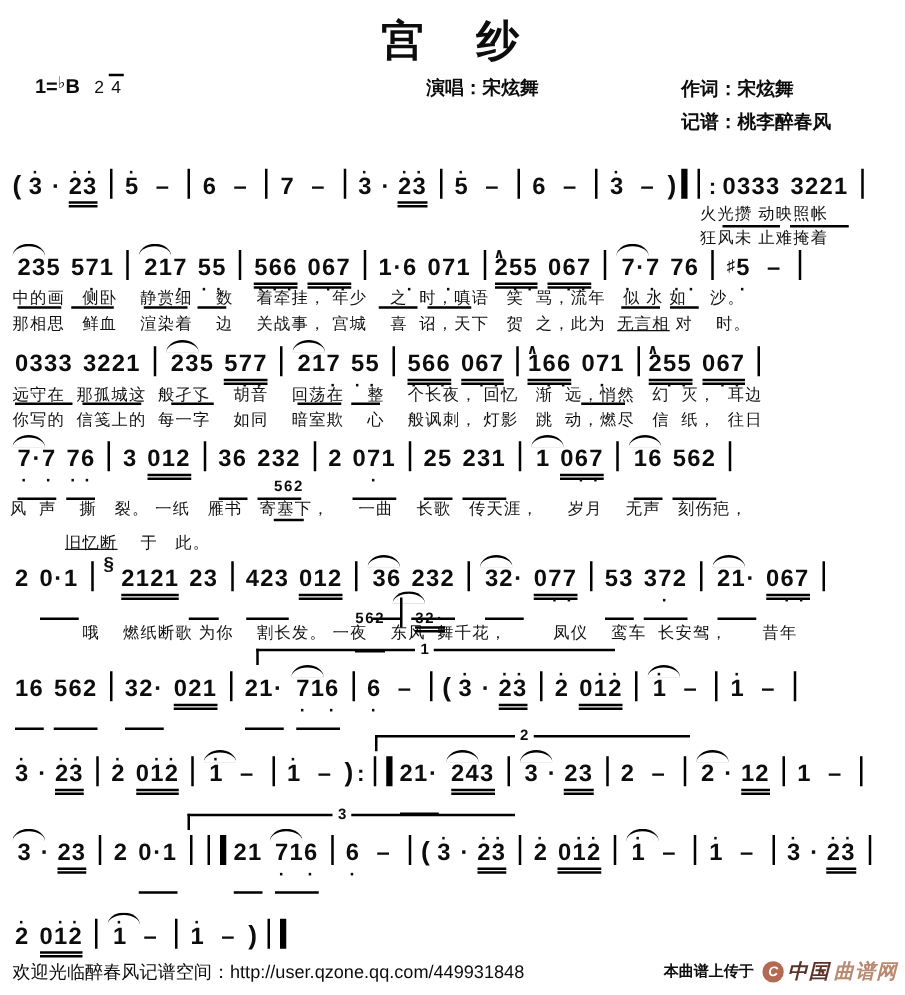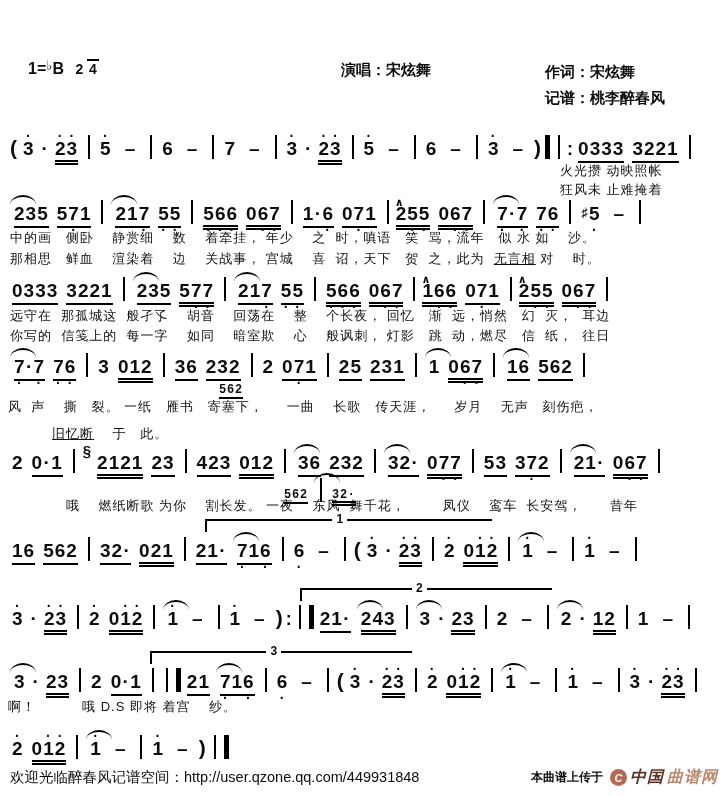--- a/index.html
+++ b/index.html
@@ -5,30 +5,30 @@
   html,body{margin:0;padding:0;background:#ffffff;}
   .sheet{position:relative;width:724px;height:796px;background:#fff;color:#0d0d0d;
          font-family:"Liberation Sans","DejaVu Sans",sans-serif;overflow:hidden;}
 
   
   .title{position:absolute;top:10px;left:0;right:0;text-align:center;
          font-size:34px;font-weight:bold;letter-spacing:4px;}
   .keytime{position:absolute;left:28px;top:58px;font-size:16px;font-weight:bold;white-space:nowrap;}
   .keytime .flat{font-size:13px;vertical-align:4px;}
   .ts{display:inline-block;vertical-align:middle;margin-left:7px;text-align:right;
-      font-size:14px;line-height:1.05;font-weight:bold;}
+      font-size:14px;line-height:1.05;font-weight:normal;}
   .ts .tsb{border-top:2px solid #000;padding:0 2px;}
   .performer{position:absolute;top:61px;left:341px;font-size:15px;font-weight:bold;}
   .credits{position:absolute;top:59px;left:545px;font-size:15px;font-weight:bold;line-height:26px;}
   .credits div{white-space:nowrap;}
 
   
   .nline{position:absolute;left:8px;white-space:nowrap;font-size:19px;font-weight:bold;}
   .grp{display:inline-block;margin:0 4px;letter-spacing:1px;}
-  .b1{border-bottom:2px solid #000;padding-bottom:1px;}
+  .b1{border-bottom:2px solid #000;padding-bottom:19px;}
   .b2{border-bottom:5px double #000;}
   .nt{position:relative;display:inline-block;min-width:8px;text-align:center;}
   .nt[data-hi]::before{content:"·";position:absolute;top:-0.62em;left:0;right:0;
        font-size:14px;line-height:1;text-align:center;font-weight:bold;}
   .nt[data-lo]::after{content:"·";position:absolute;bottom:-0.85em;left:0;right:0;
        font-size:14px;line-height:1;text-align:center;font-weight:bold;}
   .acc{font-size:13px;vertical-align:3px;min-width:6px;}
   .bar{display:inline-block;width:2px;height:24px;background:#000;margin:0 6px;vertical-align:-4px;}
   .bar.thick{width:5px;margin:0 2px;}
   .rpt{font-weight:bold;font-size:18px;margin:0 1px;}
@@ -57,20 +57,21 @@
   .upload-note{font-size:12px;font-weight:bold;margin-right:4px;}
   .logo-mark{width:17px;height:17px;border-radius:50%;display:inline-flex;align-items:center;
              justify-content:center;color:#fff;font-size:11px;font-weight:bold;font-style:italic;}
   .site-dark,.site-light{font-style:italic;font-weight:bold;font-size:16px;letter-spacing:1px;}
 </style>
 </head>
 <body>
 
 <div class="sheet" id="sheet">
 
+  <div class="title">宫　纱</div>
 
   <div class="keytime">
     <span>1=</span><span class="flat">♭</span><span>B</span>
     <span class="ts">
       <span>2</span>
       <span class="tsb">4</span>
     </span>
   </div>
 
   <div class="performer">演唱：宋炫舞</div>
@@ -99,21 +100,20 @@
     <div class="lyr" style="top: 307px; left: 10px;"><span>远守在  那孤城这  般孑孓    胡音    回荡在    整    个长夜， 回忆   渐  远，悄然   幻  灭，  耳边</span></div>
     <div class="lyr" style="top: 327px; left: 10px;"><span>你写的  信笺上的  每一字    如同    暗室欺    心    般讽刺， 灯影   跳  动，燃尽   信  纸，  往日</span></div>
     <div class="nline" style="top: 353px;"><span class="arc"></span><span class="grp b1"><span class="nt" data-lo="1">7</span><span class="nt">·</span><span class="nt" data-lo="1">7</span></span><span class="grp b1"><span class="nt" data-lo="1">7</span><span class="nt" data-lo="1">6</span></span><span class="bar"></span><span class="grp"><span class="nt">3</span></span><span class="grp b2"><span class="nt">0</span><span class="nt">1</span><span class="nt">2</span></span><span class="bar"></span><span class="grp b1"><span class="nt">3</span><span class="nt">6</span></span><span class="grp b1"><span class="nt">2</span><span class="nt">3</span><span class="nt">2</span></span><span class="bar"></span><span class="grp"><span class="nt">2</span></span><span class="grp b1"><span class="nt">0</span><span class="nt" data-lo="1">7</span><span class="nt">1</span></span><span class="bar"></span><span class="grp b1"><span class="nt">2</span><span class="nt">5</span></span><span class="grp b1"><span class="nt">2</span><span class="nt">3</span><span class="nt">1</span></span><span class="bar"></span><span class="arc"></span><span class="grp"><span class="nt">1</span></span><span class="grp b2"><span class="nt">0</span><span class="nt" data-lo="1">6</span><span class="nt" data-lo="1">7</span></span><span class="bar"></span><span class="arc"></span><span class="grp b1"><span class="nt">1</span><span class="nt">6</span></span><span class="grp b1"><span class="nt">5</span><span class="nt">6</span><span class="nt">2</span></span><span class="bar"></span></div>
     <div class="lyr" style="top: 398px; left: 8px;"><span>风  声    撕   裂。 一纸   雁书   寄塞下，     一曲    长歌   传天涯，     岁月    无声   刻伤疤，</span></div>
     <div class="lyr" style="top: 425px; left: 8px; margin-left: 44px;"><span class="u">旧忆断</span><span>    于   此。</span></div>
     <div class="nline" style="top: 449px;"><span class="grp"><span class="nt">2</span></span><span class="grp b1"><span class="nt">0</span><span class="nt">·</span><span class="nt">1</span></span><span class="bar"></span><span class="seg">§</span><span class="grp b2"><span class="nt">2</span><span class="nt">1</span><span class="nt">2</span><span class="nt">1</span></span><span class="grp b1"><span class="nt">2</span><span class="nt">3</span></span><span class="bar"></span><span class="grp b1"><span class="nt">4</span><span class="nt">2</span><span class="nt">3</span></span><span class="grp b2"><span class="nt">0</span><span class="nt">1</span><span class="nt">2</span></span><span class="bar"></span><span class="arc"></span><span class="grp b1"><span class="nt">3</span><span class="nt">6</span></span><span class="grp b1"><span class="nt">2</span><span class="nt">3</span><span class="nt">2</span></span><span class="bar"></span><span class="arc"></span><span class="grp b1"><span class="nt">3</span><span class="nt">2</span><span class="nt">·</span></span><span class="grp b2"><span class="nt">0</span><span class="nt" data-lo="1">7</span><span class="nt" data-lo="1">7</span></span><span class="bar"></span><span class="grp b1"><span class="nt">5</span><span class="nt">3</span></span><span class="grp b1"><span class="nt">3</span><span class="nt" data-lo="1">7</span><span class="nt">2</span></span><span class="bar"></span><span class="arc"></span><span class="grp b1"><span class="nt">2</span><span class="nt">1</span><span class="nt">·</span></span><span class="grp b2"><span class="nt">0</span><span class="nt" data-lo="1">6</span><span class="nt" data-lo="1">7</span></span><span class="bar"></span></div>
     <div class="lyr" style="top: 497px; left: 66px;"><span>哦    燃纸断歌 为你    割长发。 一夜    东风  舞千花，        凤仪    鸾车  长安驾，      昔年</span></div>
     <div class="nline" style="top: 537px;"><span class="grp b1"><span class="nt">1</span><span class="nt">6</span></span><span class="grp b1"><span class="nt">5</span><span class="nt">6</span><span class="nt">2</span></span><span class="bar"></span><span class="grp b1"><span class="nt">3</span><span class="nt">2</span><span class="nt">·</span></span><span class="grp b2"><span class="nt">0</span><span class="nt">2</span><span class="nt">1</span></span><span class="bar"></span><span class="grp b1"><span class="nt">2</span><span class="nt">1</span><span class="nt">·</span></span><span class="arc"></span><span class="grp b1"><span class="nt" data-lo="1">7</span><span class="nt">1</span><span class="nt" data-lo="1">6</span></span><span class="bar"></span><span class="grp"><span class="nt" data-lo="1">6</span></span><span class="dsh">–</span><span class="bar"></span><span class="par">(</span><span class="grp"><span class="nt" data-hi="1">3</span></span><span class="agd">·</span><span class="grp b2"><span class="nt" data-hi="1">2</span><span class="nt" data-hi="1">3</span></span><span class="bar"></span><span class="grp"><span class="nt" data-hi="1">2</span></span><span class="grp b2"><span class="nt">0</span><span class="nt" data-hi="1">1</span><span class="nt" data-hi="1">2</span></span><span class="bar"></span><span class="arc"></span><span class="grp"><span class="nt" data-hi="1">1</span></span><span class="dsh">–</span><span class="bar"></span><span class="grp"><span class="nt" data-hi="1">1</span></span><span class="dsh">–</span><span class="bar"></span></div>
     <div class="nline" style="top: 605px;"><span class="grp"><span class="nt" data-hi="1">3</span></span><span class="agd">·</span><span class="grp b2"><span class="nt" data-hi="1">2</span><span class="nt" data-hi="1">3</span></span><span class="bar"></span><span class="grp"><span class="nt" data-hi="1">2</span></span><span class="grp b2"><span class="nt">0</span><span class="nt" data-hi="1">1</span><span class="nt" data-hi="1">2</span></span><span class="bar"></span><span class="arc"></span><span class="grp"><span class="nt" data-hi="1">1</span></span><span class="dsh">–</span><span class="bar"></span><span class="grp"><span class="nt" data-hi="1">1</span></span><span class="dsh">–</span><span class="par">)</span><span class="rpt">:</span><span class="bar"></span><span class="bar thick"></span><span class="grp b1"><span class="nt">2</span><span class="nt">1</span><span class="nt">·</span></span><span class="arc"></span><span class="grp b2"><span class="nt">2</span><span class="nt">4</span><span class="nt">3</span></span><span class="bar"></span><span class="arc"></span><span class="grp"><span class="nt">3</span></span><span class="agd">·</span><span class="grp b2"><span class="nt">2</span><span class="nt">3</span></span><span class="bar"></span><span class="grp"><span class="nt">2</span></span><span class="dsh">–</span><span class="bar"></span><span class="arc"></span><span class="grp"><span class="nt">2</span></span><span class="agd">·</span><span class="grp b2"><span class="nt">1</span><span class="nt">2</span></span><span class="bar"></span><span class="grp"><span class="nt">1</span></span><span class="dsh">–</span><span class="bar"></span></div>
     <div class="nline" style="top: 668px;"><span class="arc"></span><span class="grp"><span class="nt">3</span></span><span class="agd">·</span><span class="grp b2"><span class="nt">2</span><span class="nt">3</span></span><span class="bar"></span><span class="grp"><span class="nt">2</span></span><span class="grp b1"><span class="nt">0</span><span class="nt">·</span><span class="nt">1</span></span><span class="bar"></span><span class="bar"></span><span class="bar thick"></span><span class="grp b1"><span class="nt">2</span><span class="nt">1</span></span><span class="arc"></span><span class="grp b1"><span class="nt" data-lo="1">7</span><span class="nt">1</span><span class="nt" data-lo="1">6</span></span><span class="bar"></span><span class="grp"><span class="nt" data-lo="1">6</span></span><span class="dsh">–</span><span class="bar"></span><span class="par">(</span><span class="grp"><span class="nt" data-hi="1">3</span></span><span class="agd">·</span><span class="grp b2"><span class="nt" data-hi="1">2</span><span class="nt" data-hi="1">3</span></span><span class="bar"></span><span class="grp"><span class="nt" data-hi="1">2</span></span><span class="grp b2"><span class="nt">0</span><span class="nt" data-hi="1">1</span><span class="nt" data-hi="1">2</span></span><span class="bar"></span><span class="arc"></span><span class="grp"><span class="nt" data-hi="1">1</span></span><span class="dsh">–</span><span class="bar"></span><span class="grp"><span class="nt" data-hi="1">1</span></span><span class="dsh">–</span><span class="bar"></span><span class="grp"><span class="nt" data-hi="1">3</span></span><span class="agd">·</span><span class="grp b2"><span class="nt" data-hi="1">2</span><span class="nt" data-hi="1">3</span></span><span class="bar"></span></div>
-    <div class="lyr" style="top: 698px; left: 8px;"><span>啊！          哦 D.S 即将 着宫    纱。</span></div>
     <div class="nline" style="top: 735px;"><span class="grp"><span class="nt" data-hi="1">2</span></span><span class="grp b2"><span class="nt">0</span><span class="nt" data-hi="1">1</span><span class="nt" data-hi="1">2</span></span><span class="bar"></span><span class="arc"></span><span class="grp"><span class="nt" data-hi="1">1</span></span><span class="dsh">–</span><span class="bar"></span><span class="grp"><span class="nt" data-hi="1">1</span></span><span class="dsh">–</span><span class="par">)</span><span class="bar"></span><span class="bar thick"></span></div>
     <div class="volta" style="left: 205px; top: 519px; width: 285px;">
       <span>1</span>
     </div>
     <div class="volta" style="left: 300px; top: 588px; width: 250px;">
       <span>2</span>
     </div>
     <div class="volta" style="left: 150px; top: 651px; width: 260px;">
       <span>3</span>
     </div>

